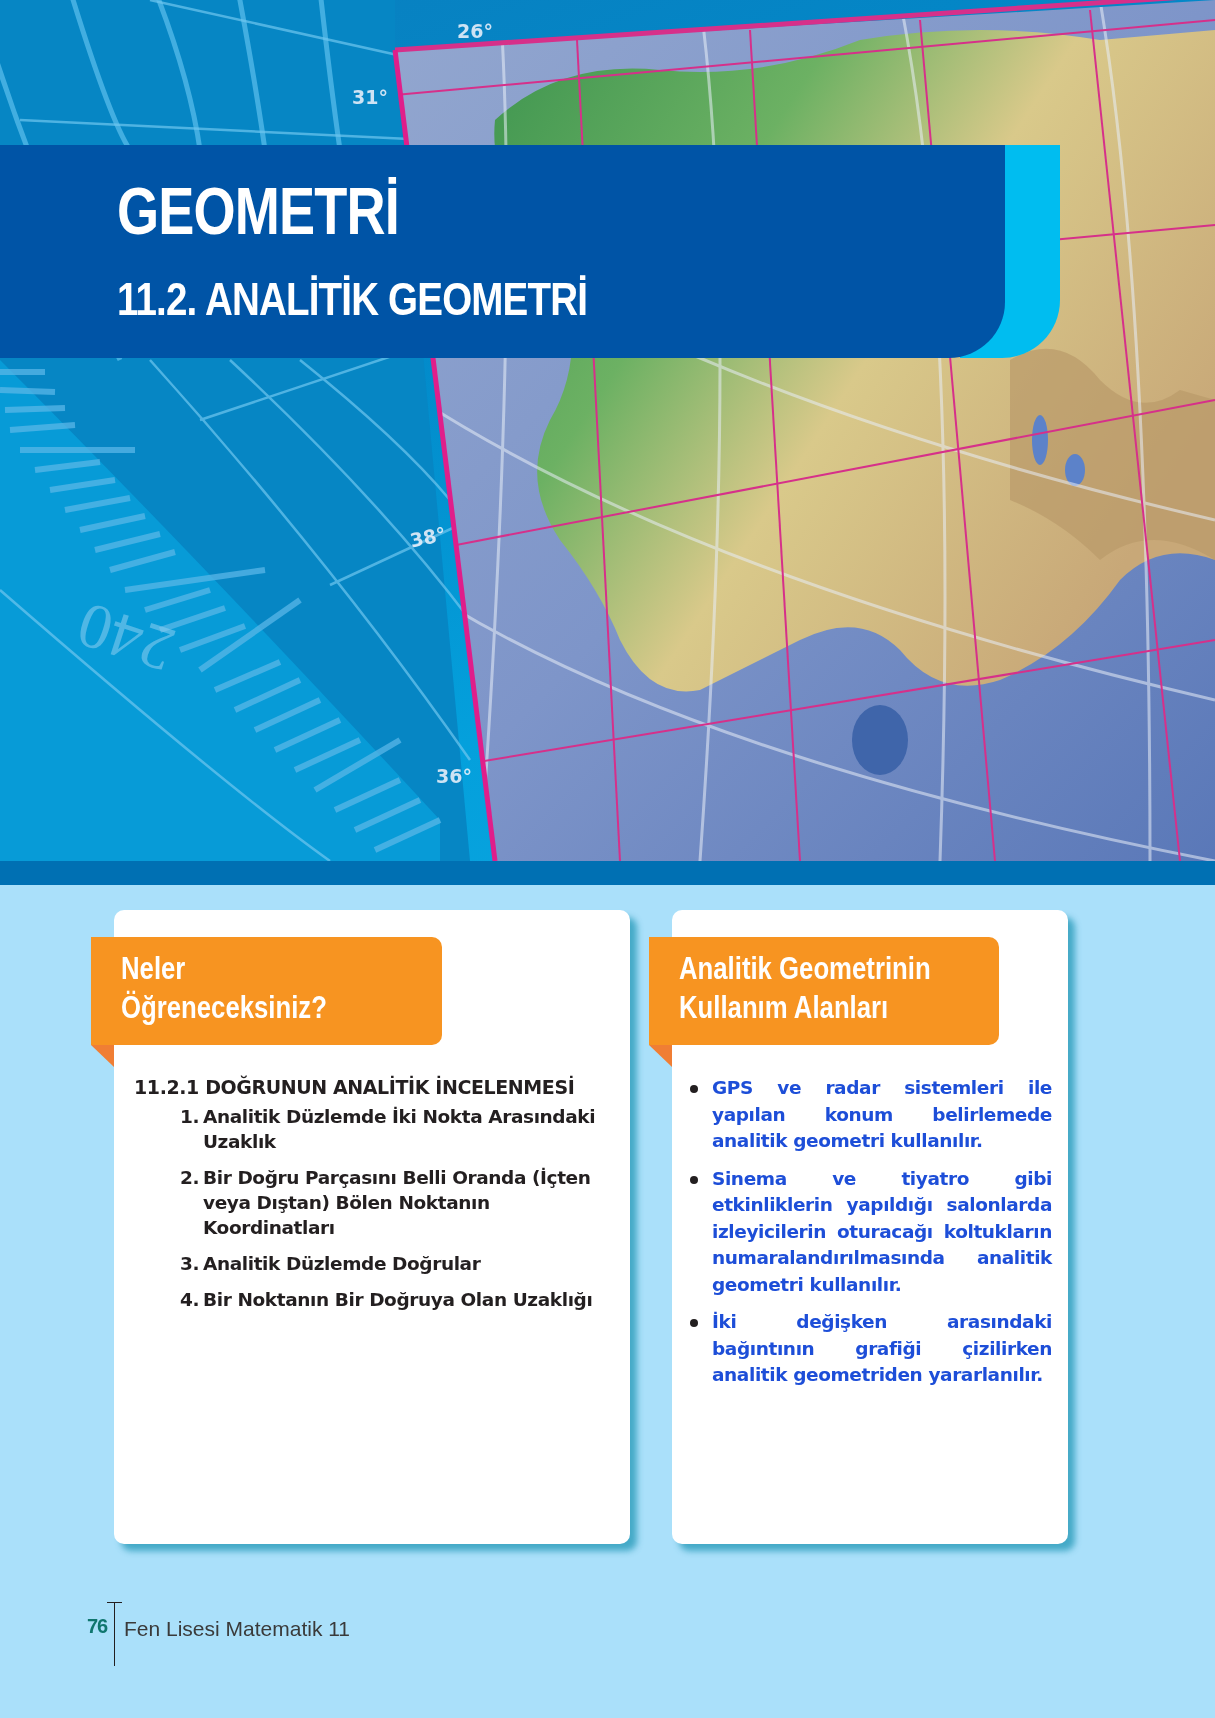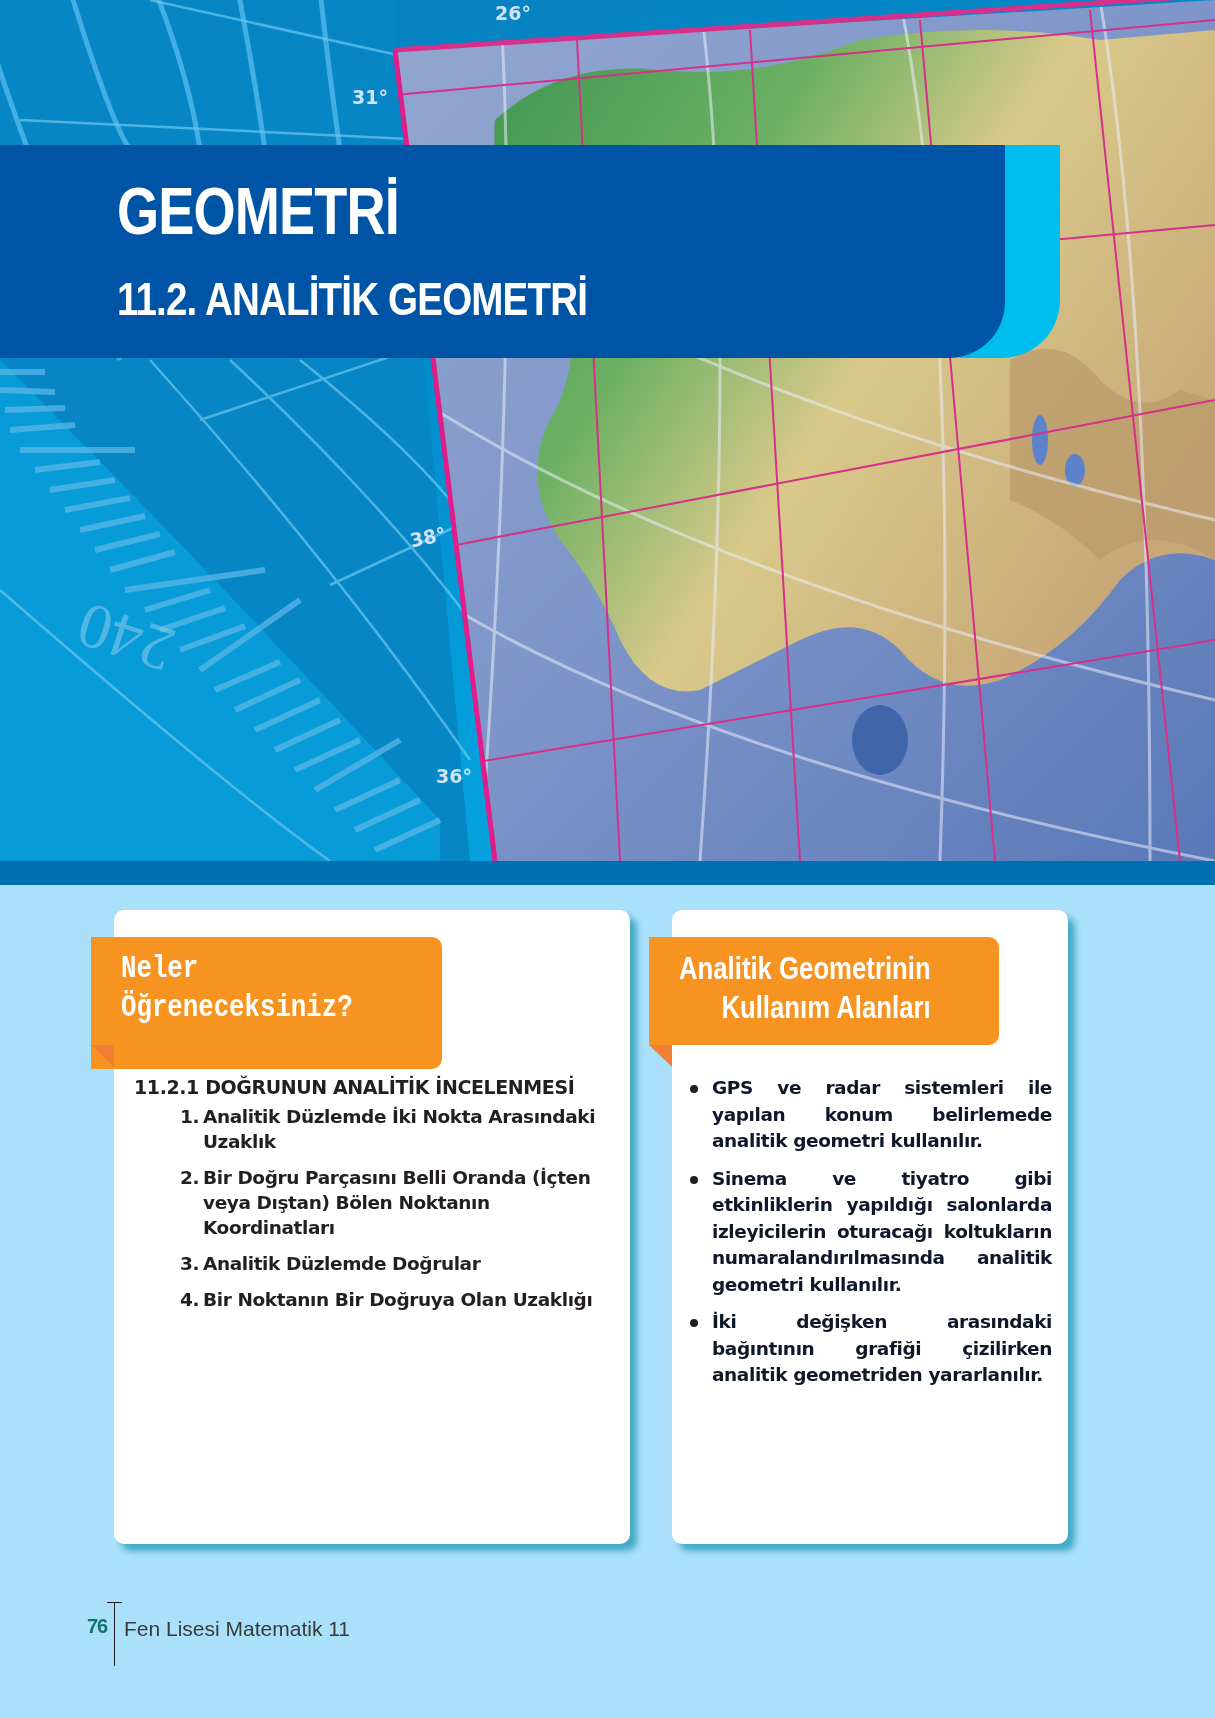--- a/index.html
+++ b/index.html
@@ -60,44 +60,44 @@
   }
   .tag-fold {
     position: absolute; width: 0; height: 0;
     border-top: 22px solid #F07E34; border-left: 23px solid transparent;
   }
   .tag-text {
     position: absolute; left: 30px; top: 12px; font-weight: bold;
     font-size: 31px; line-height: 39px; white-space: nowrap;
     transform: scaleX(0.83); transform-origin: left top;
   }
-  .tag-1 { left: 91px; top: 937px; width: 351px; height: 132px; font-family: Liberation Mono, monospace; }
+  .tag-1 { left: 91px; top: 937px; width: 351px; height: 108px; }
   .fold-1 { left: 91px; top: 1045px; }
-  .tag-2 { left: 649px; top: 937px; width: 350px; height: 108px; text-align: right; }
+  .tag-2 { left: 649px; top: 937px; width: 350px; height: 108px; }
   .fold-2 { left: 649px; top: 1045px; }
 
   .section-heading {
     position: absolute; left: 134px; top: 1076px; font-weight: bold;
     font-size: 19px; color: #231F20; font-family: "DejaVu Sans", sans-serif;
     letter-spacing: -0.4px;
   }
   .topic-list {
     position: absolute; left: 180px; top: 1104px; width: 440px;
     margin: 0; padding: 0; list-style: none;
     font-family: "DejaVu Sans", sans-serif; font-weight: bold;
     font-size: 18.5px; line-height: 25px; color: #231F20; letter-spacing: -0.4px;
   }
   .topic-list li { position: relative; padding-left: 23px; margin-bottom: 11px; }
   .topic-list li .num { position: absolute; left: 0; top: 0; }
 
   .bullet-list {
     position: absolute; left: 688px; top: 1075px; width: 364px;
     margin: 0; padding: 0; list-style: none;
     font-family: "DejaVu Sans", sans-serif; font-weight: bold;
-    font-size: 18.5px; line-height: 26.5px; color: #0f172a; letter-spacing: -0.4px;
+    font-size: 18.5px; line-height: 26.5px; color: #1d4ed8; letter-spacing: -0.4px;
   }
   .bullet-list li { position: relative; padding-left: 24px; margin-bottom: 11px; text-align: justify; }
   .bullet-list li .dot {
     position: absolute; left: 2px; top: 10px; width: 8px; height: 8px;
     background: #231F20; border-radius: 50%;
   }
   
   .footer-rule-v {
     position: absolute; left: 114px; top: 1602px; width: 1px; height: 64px; background: #231F20;
   }
@@ -212,21 +212,21 @@
         <line x1="577" y1="40" x2="620" y2="861"></line>
         <line x1="750" y1="30" x2="800" y2="861"></line>
         <line x1="920" y1="20" x2="995" y2="861"></line>
         <line x1="1090" y1="10" x2="1180" y2="861"></line>
       </g>
     </g>
 
     <path d="M395 50 L1215 -5" stroke="#D6308A" stroke-width="5" fill="none"></path>
     <path d="M395 50 L495 861" stroke="#E01E8A" stroke-width="5" fill="none"></path>
   </svg>
-  <span class="deg-label" style="left:457px;top:2px;margin-left:38px;">26°</span>
+  <span class="deg-label" style="left:457px;top:20px;">26°</span>
   <span class="deg-label" style="left:352px;top:86px;">31°</span>
   <span class="deg-label" style="left:410px;top:526px;transform:rotate(-12deg);">38°</span>
   <span class="deg-label" style="left:436px;top:765px;">36°</span>
   <span class="scale-num">240</span>
 </div>
 <div class="hero-band"></div>
 
 <div class="banner-tab"></div>
 <div class="banner"></div>
 <div class="banner-title">GEOMETRİ</div>

